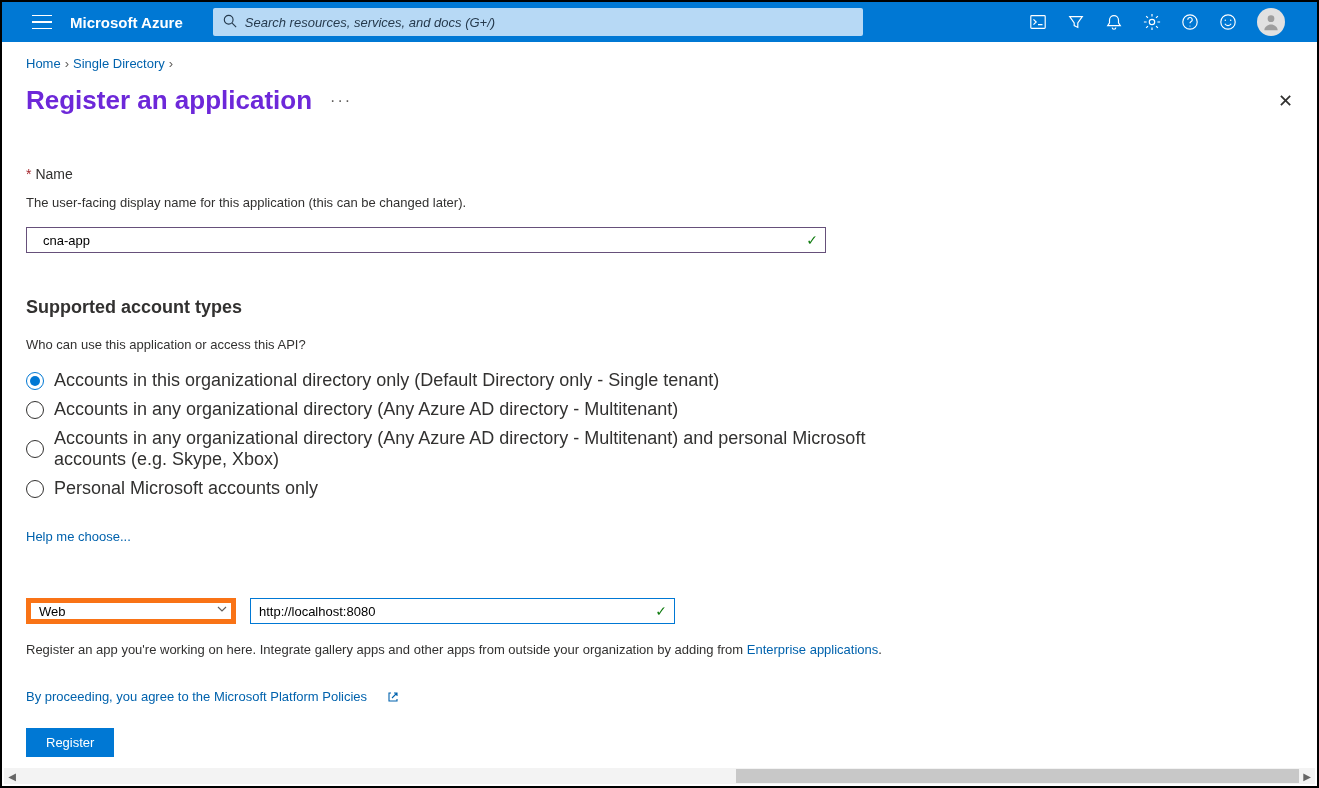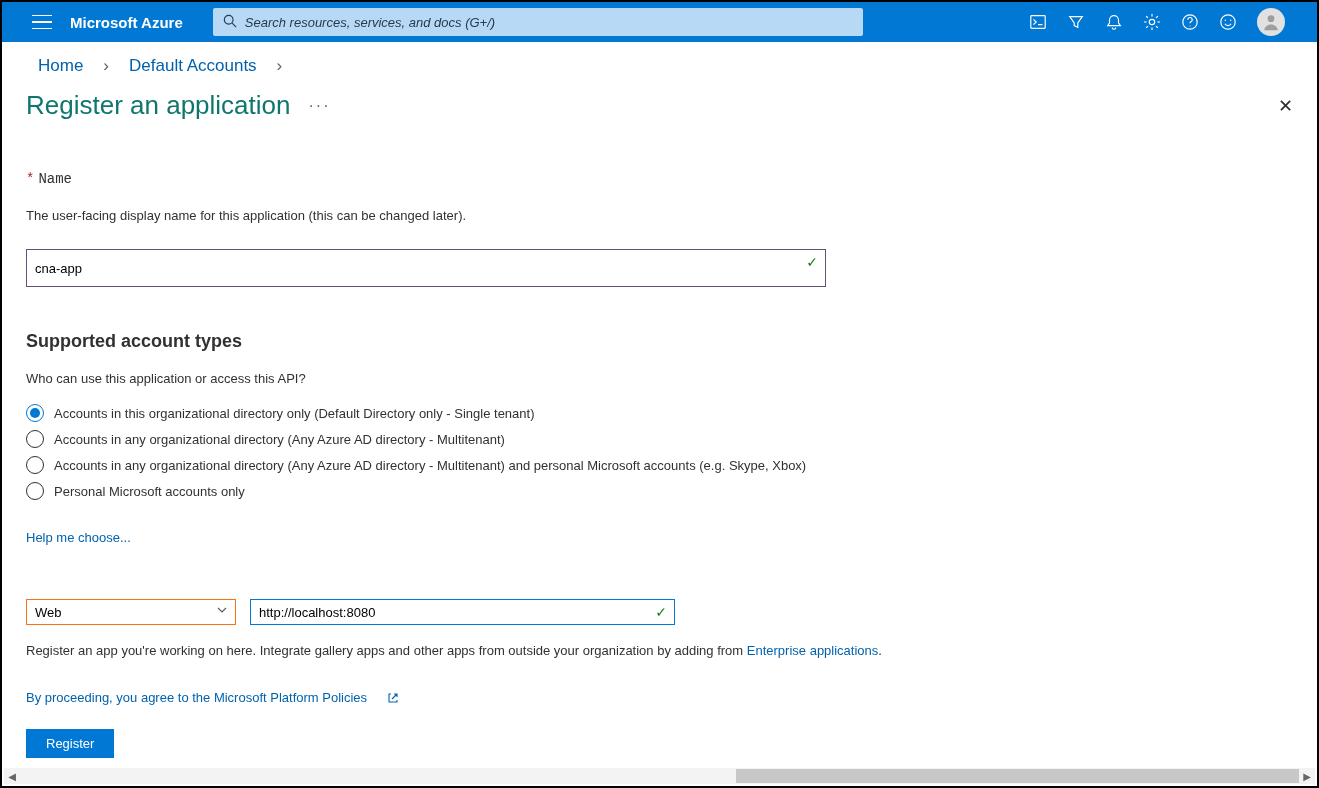--- a/index.html
+++ b/index.html
@@ -15,52 +15,52 @@
   .search-input { width: 100%; height: 28px; border: none; border-radius: 2px; background: #b7d9f5; padding: 0 10px 0 32px; font-size: 13px; color: #263a4d; outline: none; }
   .search-input::placeholder { color: #263a4d; font-style: italic; }
   .search-icon { position: absolute; left: 10px; top: 6px; width: 14px; height: 14px; }
   .topbar-right { margin-left: auto; display: flex; align-items: center; gap: 20px; padding-right: 8px; }
   .tb-icon { width: 18px; height: 18px; cursor: pointer; fill: none; stroke: #fff; stroke-width: 1.3; }
   .avatar { width: 28px; height: 28px; border-radius: 50%; background: #e1e1e1; display: flex; align-items: center; justify-content: center; cursor: pointer; }
   .avatar svg { width: 20px; height: 20px; fill: #9e9e9e; }
 
   
   .content { padding: 14px 24px 10px 24px; height: calc(100% - 40px); overflow-y: auto; overflow-x: auto; position: relative; }
-  .breadcrumb { font-size: 17px; color: #0062ad; display: flex; align-items: center; gap: 20px; margin-bottom: 14px; margin-left: 12px; }
+  .breadcrumb { font-size: 13px; color: #0062ad; display: flex; align-items: center; gap: 4px; margin-bottom: 14px; }
   .breadcrumb a { color: #0062ad; text-decoration: none; cursor: pointer; }
   .breadcrumb .sep { color: #605e5c; }
   .page-head { display: flex; align-items: center; }
-  .page-title { font-size: 26px; font-weight: 400; color: #0f766e; }
+  .page-title { font-size: 26px; font-weight: 700; color: #6d28d9; }
   .more-dots { margin-left: 18px; color: #605e5c; font-size: 16px; cursor: pointer; letter-spacing: 2px; }
   .close-x { margin-left: auto; font-size: 18px; font-weight: 300; color: #323130; cursor: pointer; padding: 4px; margin-right: -4px; }
 
   .form-block { margin-top: 50px; max-width: 900px; }
-  .section-label { font-size: 14px; color: #323130; margin-bottom: 20px; font-family: Liberation Mono, monospace; }
+  .section-label { font-size: 14px; color: #323130; margin-bottom: 12px; }
   .section-title { font-size: 18px; font-weight: 600; color: #323130; margin-bottom: 10px; }
   .required-star { color: #a4262c; margin-right: 4px; }
   .desc { font-size: 13px; color: #323130; margin-bottom: 18px; line-height: 1.4; }
-  .desc.small-gap { margin-bottom: 24px; }
+  .desc.small-gap { margin-bottom: 15px; }
 
   .input-row { position: relative; max-width: 800px; }
-  .text-input { width: 100%; height: 38px; border: 1px solid #7b4e8c; padding: 0 30px 0 8px; font-size: 13px; outline: none; }
+  .text-input { width: 100%; height: 26px; border: 1px solid #7b4e8c; padding: 0 30px 0 16px; font-size: 13px; outline: none; }
   .text-input.valid-border { border-color: #66507a; }
   .check-icon { position: absolute; right: 8px; top: 5px; color: #107c10; font-size: 14px; }
 
   .radio-group { margin-top: 4px; }
   .radio-row { display: flex; align-items: center; gap: 10px; margin-bottom: 8px; cursor: pointer; }
   .radio { width: 18px; height: 18px; border: 1px solid #323130; border-radius: 50%; position: relative; flex-shrink: 0; }
   .radio.selected { border-color: #0078d4; }
   .radio.selected::after { content: ""; position: absolute; width: 10px; height: 10px; background: #0078d4; border-radius: 50%; top: 3px; left: 3px; }
-  .radio-label { font-size: 13px; color: #323130; }
+  .radio-label { font-size: 18px; color: #323130; }
 
   .link { color: #0062ad; text-decoration: none; font-size: 13px; cursor: pointer; }
 
   .uri-row { display: flex; gap: 14px; margin-top: 6px; }
   .select-wrap { position: relative; width: 210px; }
-  .select { width: 100%; height: 26px; border: 1px solid #f97316; padding: 0 26px 0 8px; font-size: 13px; background: #fff; appearance: none; outline: none; cursor: pointer; }
+  .select { width: 100%; height: 26px; border: 5px solid #f97316; padding: 0 26px 0 8px; font-size: 13px; background: #fff; appearance: none; outline: none; cursor: pointer; }
   .select-chevron { position: absolute; right: 8px; top: 5px; width: 12px; height: 12px; pointer-events: none; }
   .uri-input-wrap { position: relative; width: 425px; }
   .uri-input { width: 100%; height: 26px; border: 1px solid #0078d4; padding: 0 30px 0 8px; font-size: 13px; outline: none; }
 
   .footer-note { font-size: 13px; color: #323130; margin-top: 18px; }
   .policy-row { margin-top: 32px; display: flex; align-items: center; gap: 20px; }
   .ext-icon { width: 12px; height: 12px; }
 
   .register-btn { margin-top: 24px; background: #0078d4; color: #fff; border: none; padding: 7px 20px; font-size: 13px; cursor: pointer; }
 
@@ -120,21 +120,21 @@
         </svg>
     </div>
   </div>
 </div>
 
 <div class="content">
 
   <div class="breadcrumb">
     <a>Home</a>
     <span class="sep">›</span>
-    <a>Default Accounts</a>
+    <a>Single Directory</a>
     <span class="sep">›</span>
   </div>
 
   <div class="page-head">
     <h1 class="page-title">Register an application</h1>
     <span class="more-dots">···</span>
     <span class="close-x">✕</span>
   </div>
 
   <div class="form-block">

